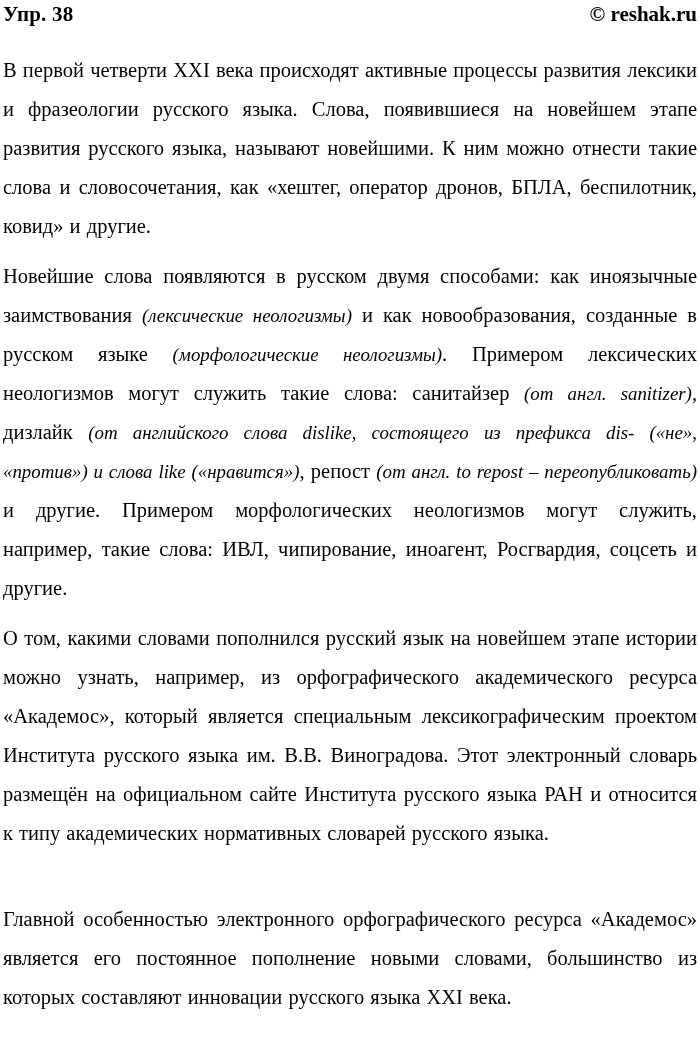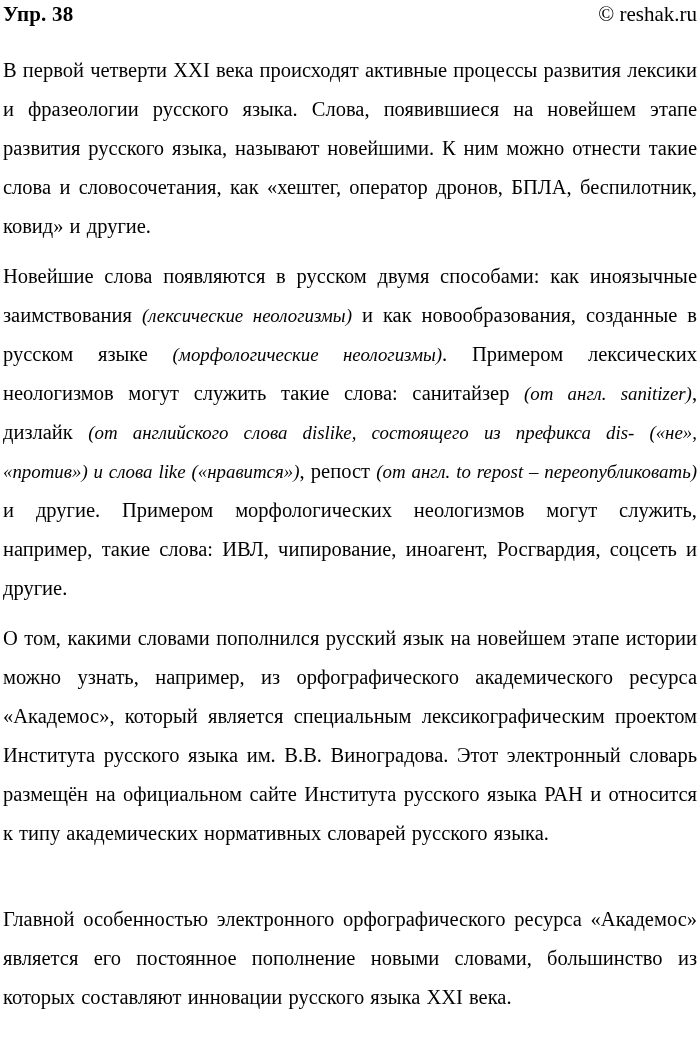--- a/index.html
+++ b/index.html
@@ -28,21 +28,21 @@
     align-items: baseline;
     font-size: 21px;
     line-height: 24px;
     gap: 36px;
   }
   .exercise-title {
     font-weight: bold;
     letter-spacing: 0.2px;
   }
   .copyright {
-    font-weight: normal;
+    font-weight: bold;
   }
   .doc-body {
     margin-top: 25px;
   }
   .para {
     font-size: 20.5px;
     line-height: 39px;
     text-align: justify;
     margin: 0 0 11px 0;
     word-spacing: 1px;

